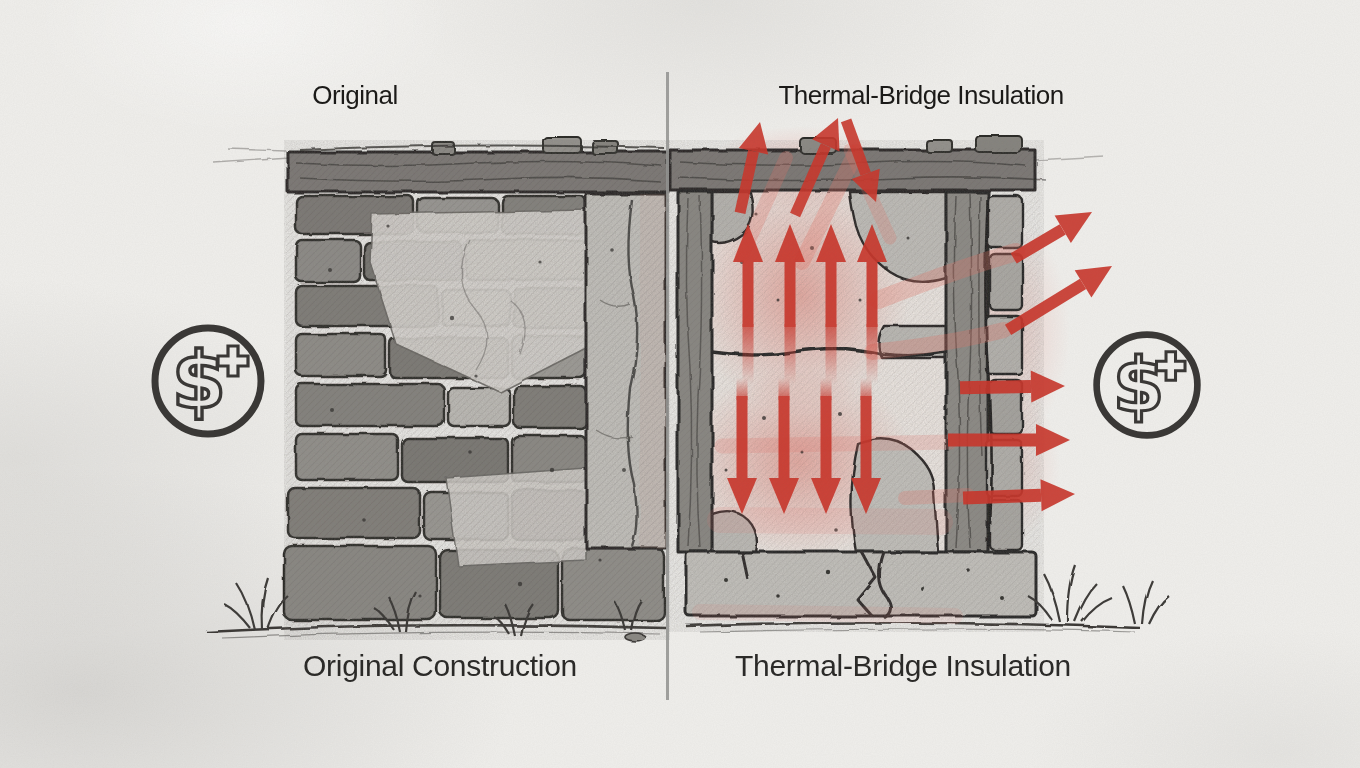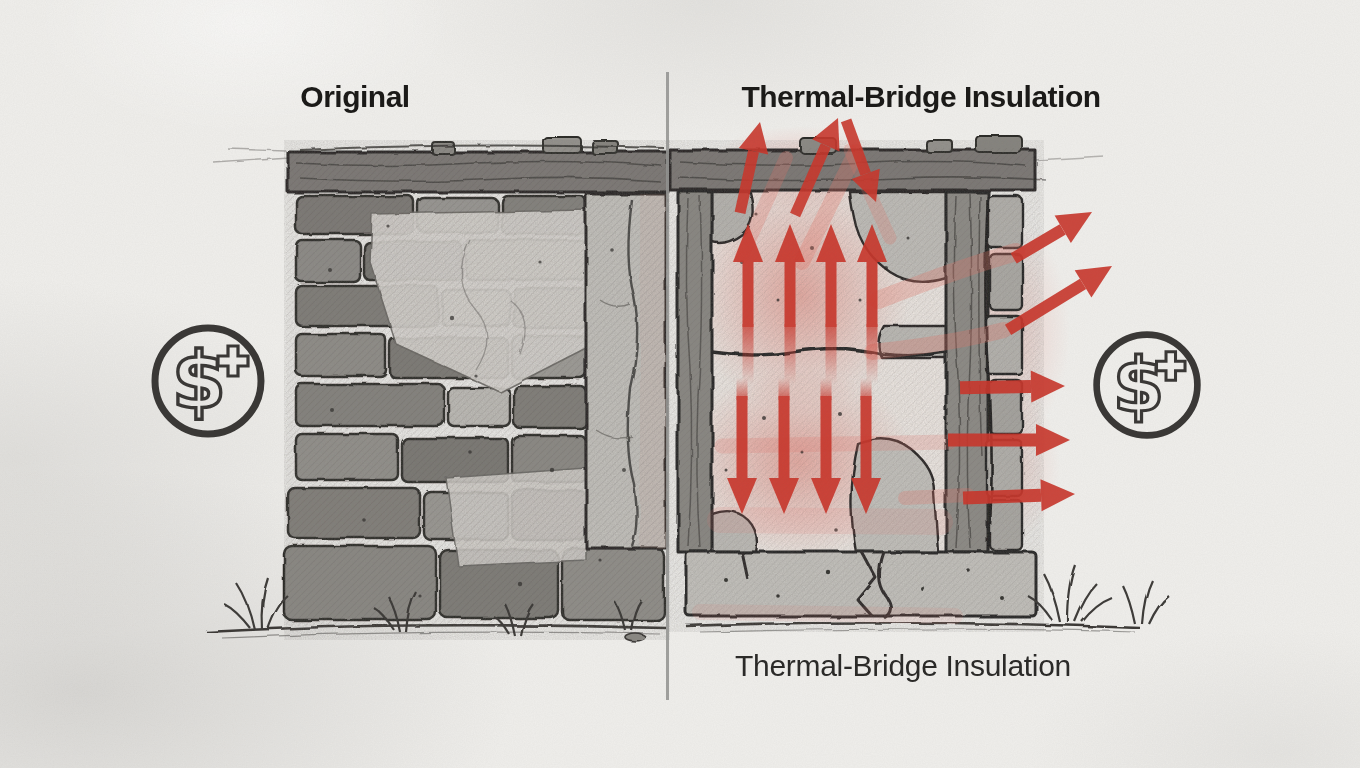--- a/index.html
+++ b/index.html
@@ -10,21 +10,21 @@
       radial-gradient(620px 320px at 6% 90%, rgba(120,118,115,.20), transparent 70%),
       radial-gradient(480px 260px at 1% 60%, rgba(128,126,122,.14), transparent 70%),
       radial-gradient(420px 200px at 52% 0%, rgba(138,136,132,.12), transparent 72%),
       radial-gradient(360px 180px at 94% 98%, rgba(140,138,134,.10), transparent 70%),
       radial-gradient(300px 160px at 18% 3%, rgba(255,255,255,.5), transparent 70%),
       #f0efec;
   }
   .sketch{position:absolute;left:0;top:0;z-index:1;}
   .divider{position:absolute;z-index:5;}
   .title,.caption{position:absolute;z-index:6;color:#1b1a18;white-space:nowrap;}
-  .title{font-weight:700;font-size:30px;letter-spacing:-.5px;transform:translateX(-50%);}
+  .title{font-weight:400;font-size:26px;letter-spacing:-.5px;transform:translateX(-50%);}
   .caption{font-weight:400;font-size:30px;letter-spacing:-.3px;color:#2b2a28;transform:translateX(-50%);}
   .cost-icon{position:absolute;z-index:4;}
 </style>
 </head>
 <body>
 
 <div class="stage">
 
   <svg class="sketch" width="1360" height="768" viewBox="0 0 1360 768">
     <defs>
@@ -323,20 +323,21 @@
       </g>
     </g>
 
     <rect x="0" y="0" width="1360" height="768" filter="url(#paperGrain)" opacity=".12"></rect>
   </svg>
 
   <div class="divider" style="left:666px;top:72px;width:3px;height:628px;background:rgba(150,150,148,.9);"></div>
 
   <div class="title" style="left:355px;top:80px;">Original</div>
   <div class="title" style="left:921px;top:80px;">Thermal-Bridge Insulation</div>
+  <div class="caption" style="left:440px;top:649px;">Original Construction</div>
   <div class="caption" style="left:903px;top:649px;">Thermal-Bridge Insulation</div>
 
   <div class="cost-icon" style="left:147px;top:320px;">
     <svg width="122" height="122" viewBox="0 0 122 122">
       <circle cx="61" cy="61" r="53" fill="none" stroke="#3a3836" stroke-width="7"></circle>
       <text x="52" y="88" text-anchor="middle" font-family="DejaVu Sans, sans-serif" font-weight="700" font-size="78" fill="none" stroke="#3a3836" stroke-width="3.4">$</text>
       <path d="M81,26 h10 v10 h10 v10 h-10 v10 h-10 v-10 h-10 v-10 h10 z" fill="none" stroke="#3a3836" stroke-width="3.2"></path>
     </svg>
   </div>
   <div class="cost-icon" style="left:1089px;top:327px;">

